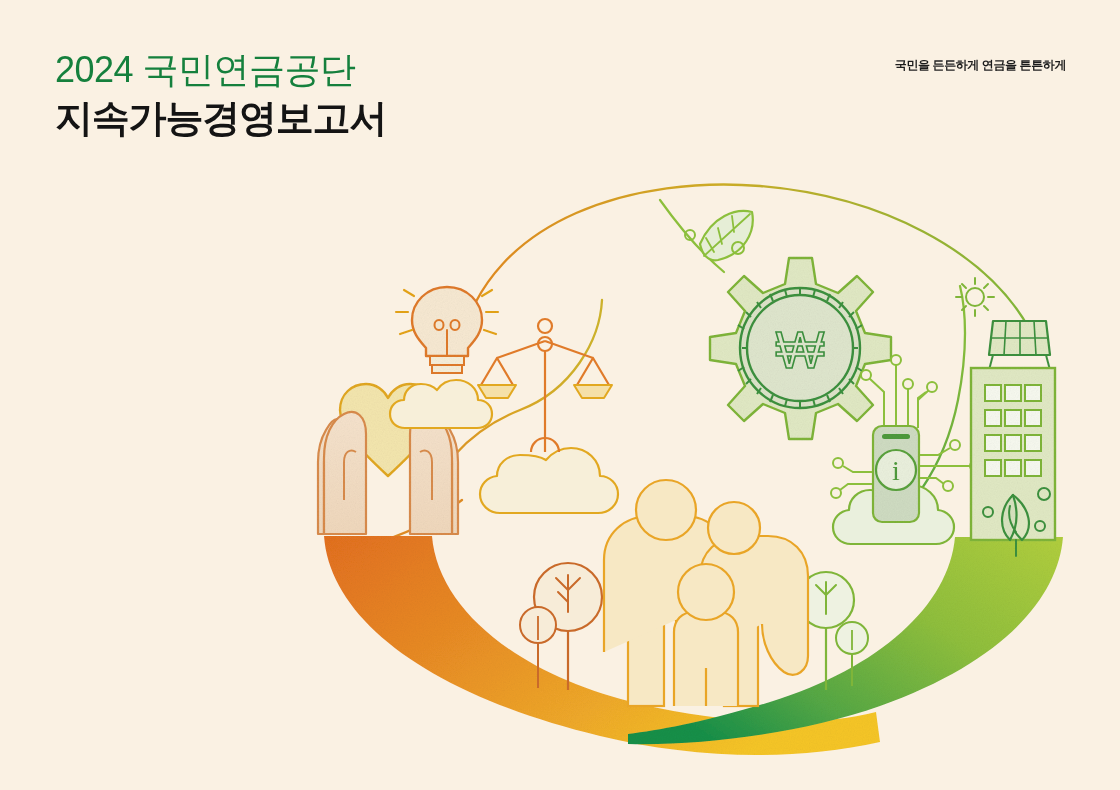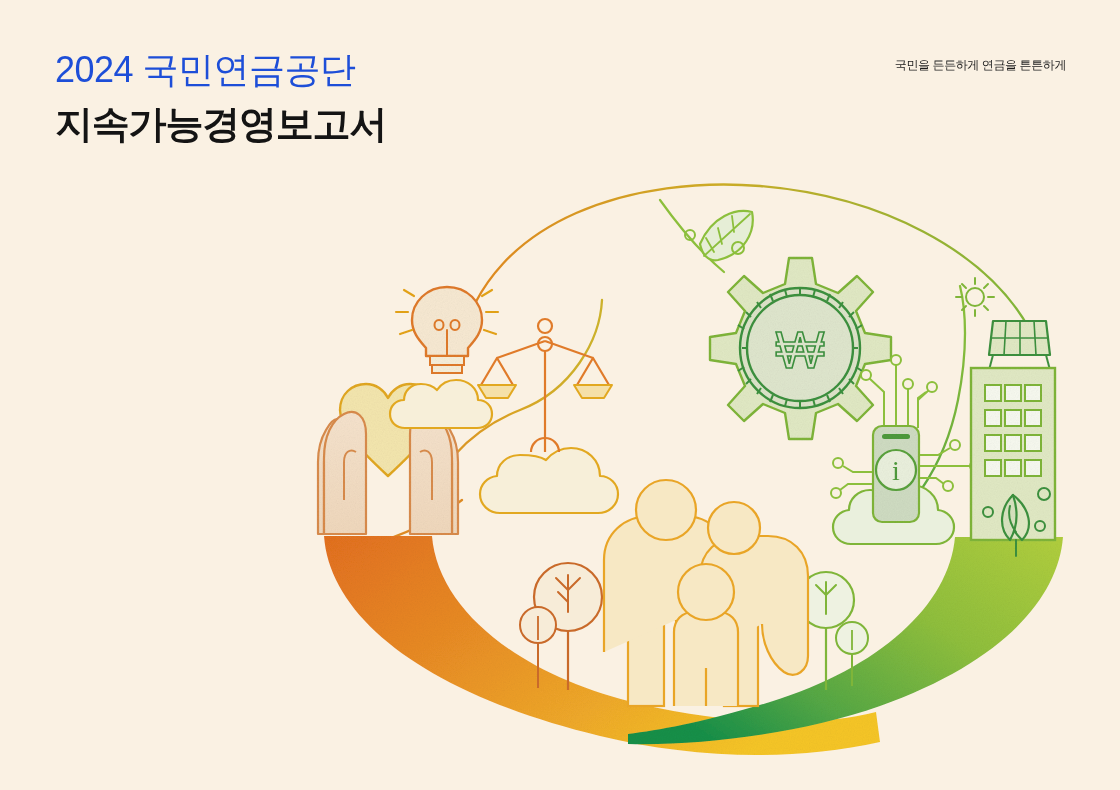--- a/index.html
+++ b/index.html
@@ -26,39 +26,39 @@
   .title-block {
     position: absolute;
     left: 55px;
     top: 52px;
     line-height: 1;
   }
   .title-line1 {
     font-size: 36px;
     font-weight: 300;
     letter-spacing: -0.5px;
-    color: #1d4ed8;
+    color: #15803d;
     white-space: nowrap;
     display: block;
   }
   .title-line2 {
     font-size: 38px;
     font-weight: 800;
     letter-spacing: -1.2px;
     color: #141414;
     white-space: nowrap;
     display: block;
-    margin-top: 17px;
+    margin-top: 11px;
   }
   .tagline {
     position: absolute;
     right: 54px;
     top: 57px;
     font-size: 12px;
-    font-weight: 400;
+    font-weight: 700;
     letter-spacing: -0.4px;
     color: #1c1c1c;
     white-space: nowrap;
   }
 
   
   .logo-block {
     position: absolute;
     left: 53px;
     top: 708px;

